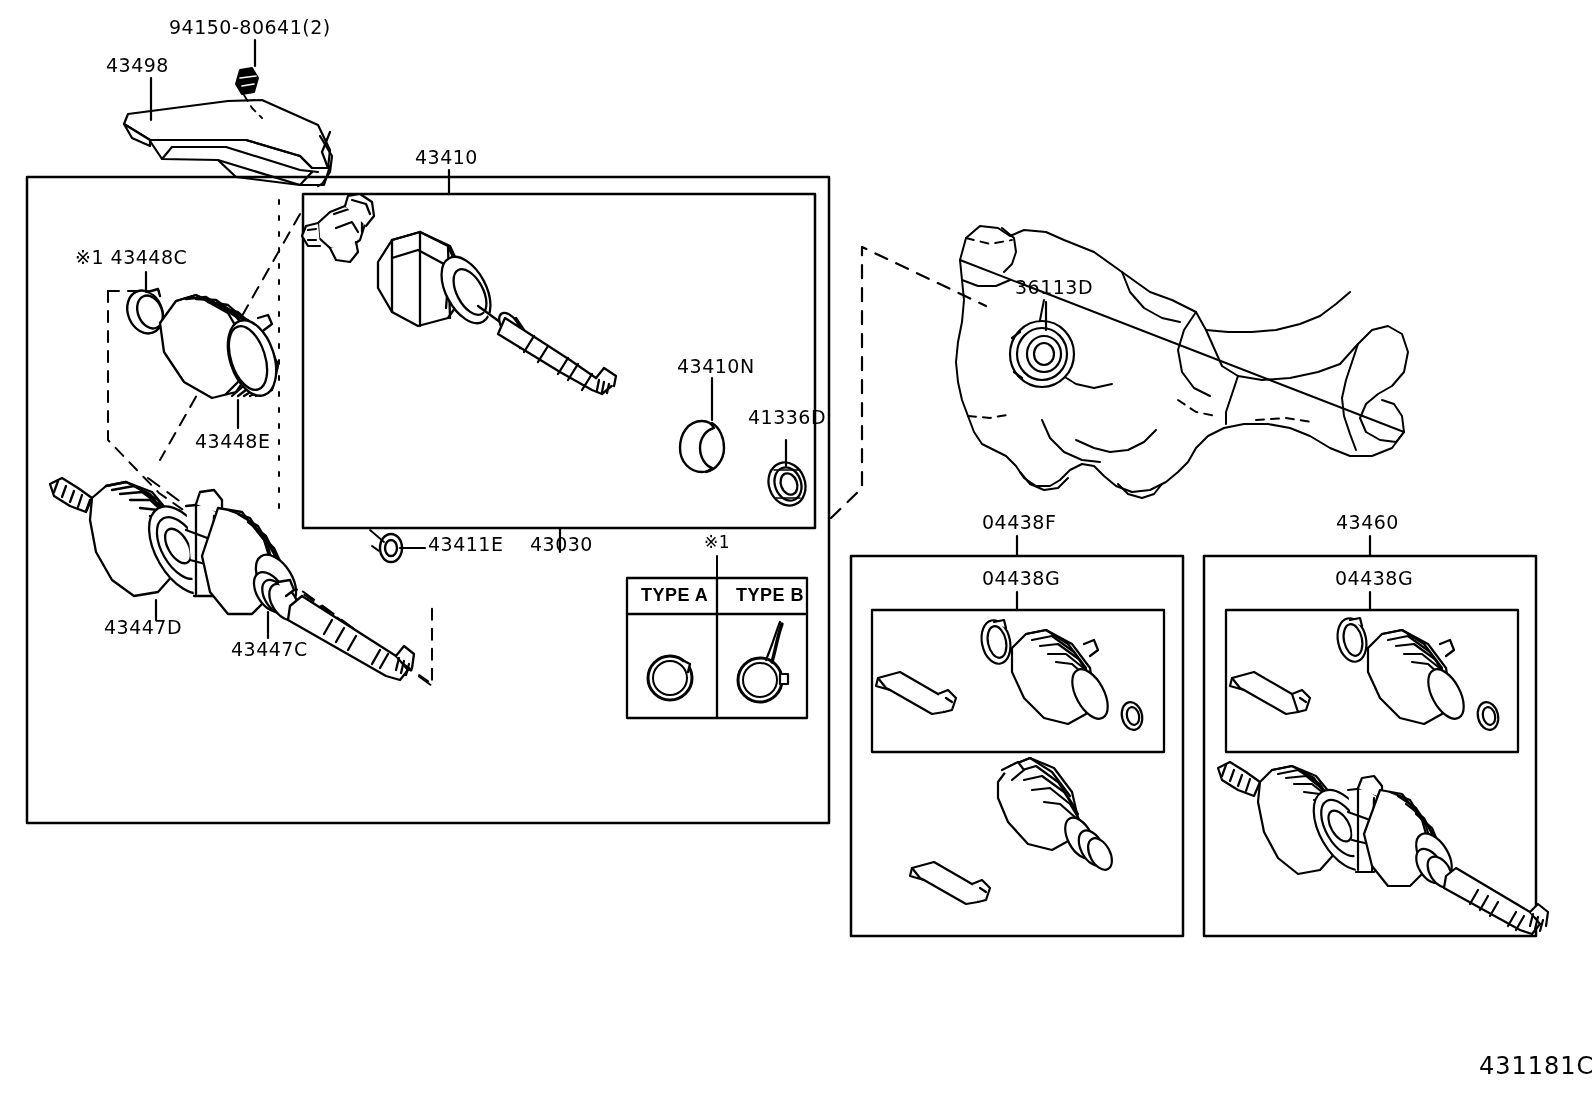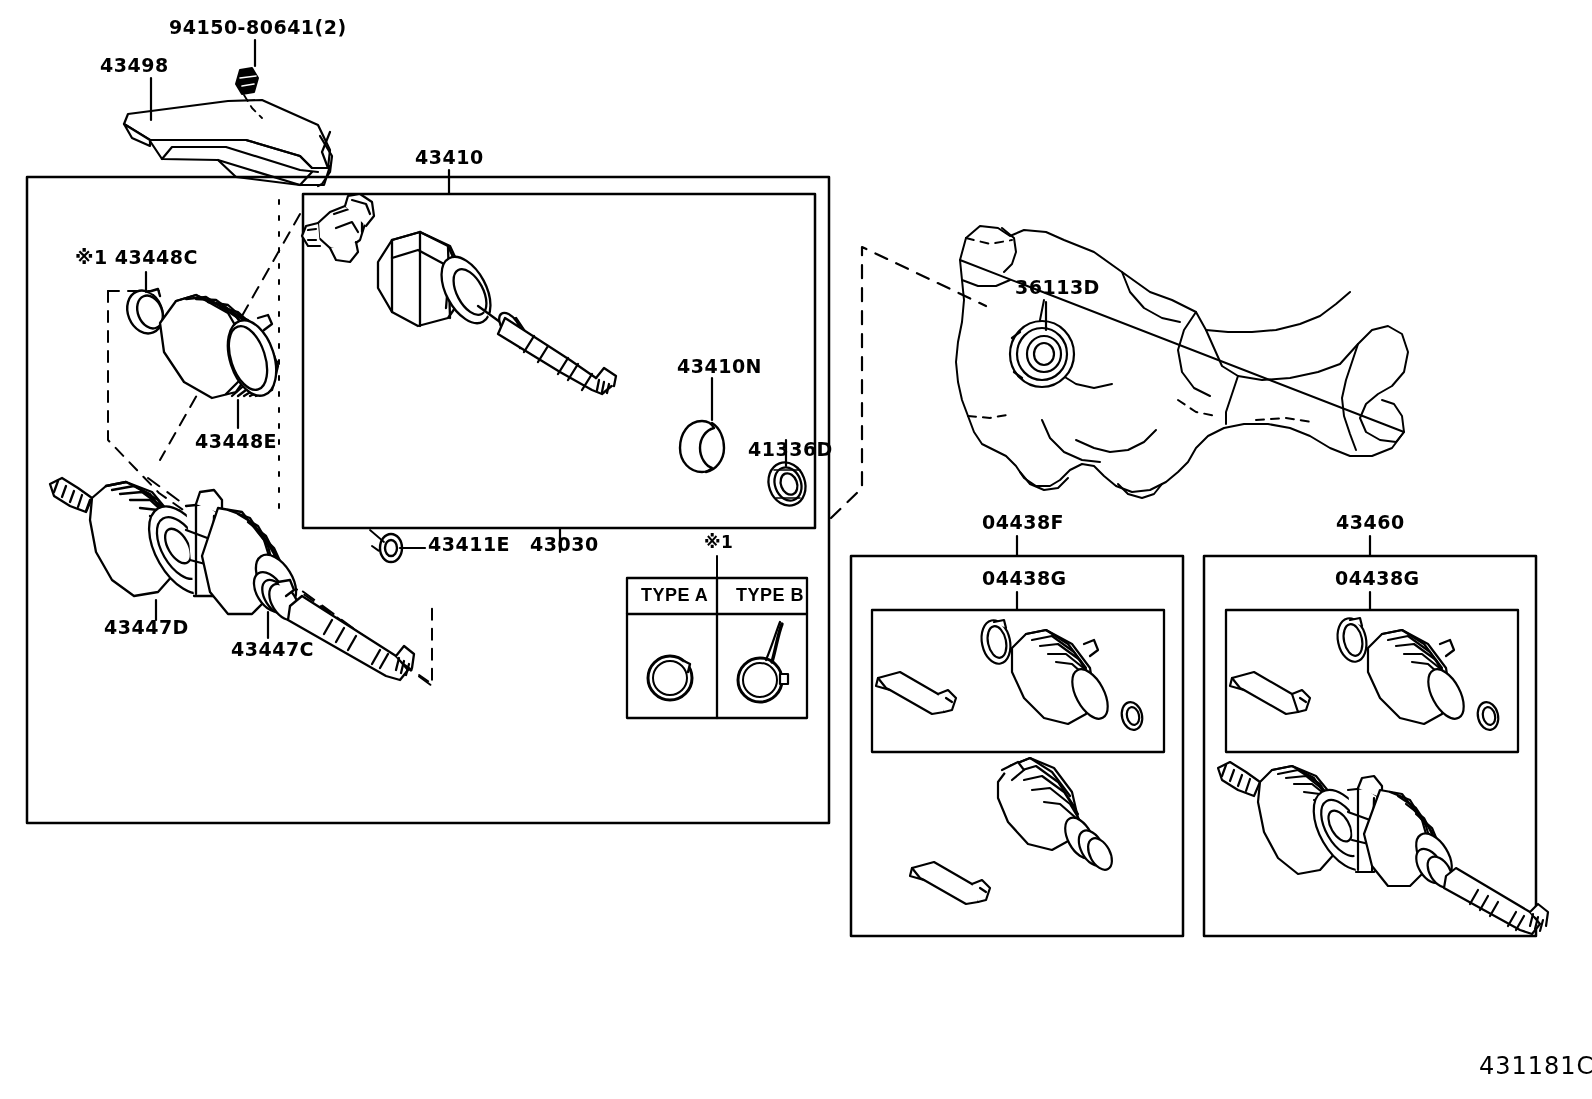--- a/index.html
+++ b/index.html
@@ -11,21 +11,21 @@
     position: relative;
     width: 1592px;
     height: 1099px;
     background: #ffffff;
     font-family: "DejaVu Sans", sans-serif;
     overflow: hidden;
   }
   .lbl {
     position: absolute;
     font-family: "DejaVu Sans", sans-serif;
-    font-weight: bold;
+    font-weight: normal;
     font-size: 19px;
     letter-spacing: 0.5px;
     color: #000;
     white-space: nowrap;
     line-height: 1;
   }
   .lbl.small { font-size: 17px; }
   .lbl.code {
     font-size: 24px;
     font-weight: normal;
@@ -394,31 +394,31 @@
       <path d="M1017 536 L1017 556"></path>
       <path d="M1017 592 L1017 610"></path>
       <path d="M1370 536 L1370 556"></path>
       <path d="M1370 592 L1370 610"></path>
       <path d="M400 548 L425 548"></path>
     </g>
   </svg>
 
   <div class="lbl" style="left:169px; top:18px;">94150-80641(2)</div>
 
-  <div class="lbl" style="left:100px; top:56px;">43498</div>
+  <div class="lbl" style="left:106px; top:56px;">43498</div>
 
   <div class="lbl" style="left:415px; top:148px;">43410</div>
 
   <div class="lbl" style="left:75px; top:248px;">※1 43448C</div>
 
   <div class="lbl" style="left:195px; top:432px;">43448E</div>
 
   <div class="lbl" style="left:677px; top:357px;text-align:center;">43410N</div>
 
-  <div class="lbl" style="left:748px; top:408px;margin-top:32px;">41336D</div>
+  <div class="lbl" style="left:748px; top:408px;">41336D</div>
 
   <div class="lbl" style="left:530px; top:535px;">43030</div>
 
   <div class="lbl" style="left:428px; top:535px;">43411E</div>
 
   <div class="lbl" style="left:104px; top:618px;">43447D</div>
 
   <div class="lbl" style="left:231px; top:640px;">43447C</div>
 
   <div class="lbl" style="left:1015px; top:278px;">36113D</div>

